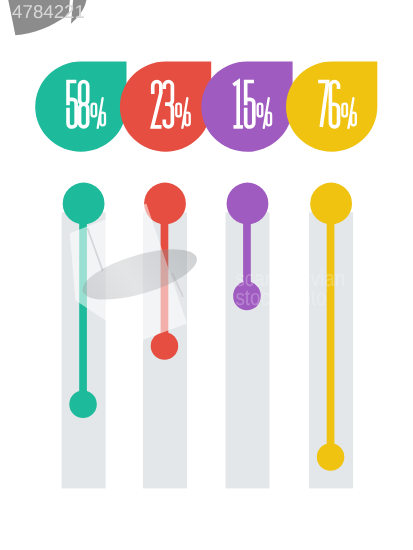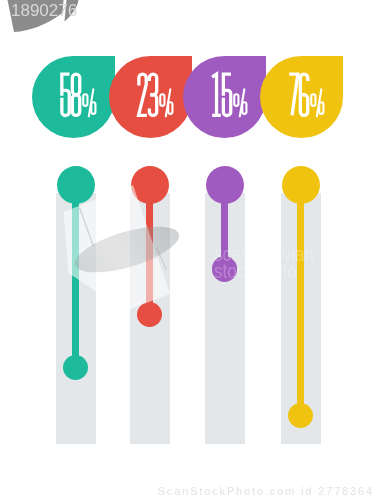--- a/index.html
+++ b/index.html
@@ -149,17 +149,16 @@
     <ellipse cx="127" cy="249.5" rx="54" ry="17.6" transform="rotate(-16.5 127 249.5)" fill="url(#ellipseGrad)"></ellipse>
   </svg>
 
   <div class="wmtext" style="left:214px;top:246.3px;"><div>scandinavian</div><div>stockphoto</div></div>
 
   <svg class="layer" viewBox="0 0 375 500" width="375" height="500">
     <path d="M 7.5 0 L 63.5 0 L 62.5 13 C 46 25 30 31 14 32 Z" fill="#8c8c8c"></path>
     <path d="M 66.5 0 L 78.5 0 C 77 8.5 71.5 15.5 64.5 21.5 Z" fill="#8c8c8c"></path>
   </svg>
   <div class="cornerid">
-    <span>1890276</span>
+    <span>4784221</span>
   </div>
 
-  <div class="footer">ScanStockPhoto.com id 2778364</div>
 </div>
 
 </body></html>

